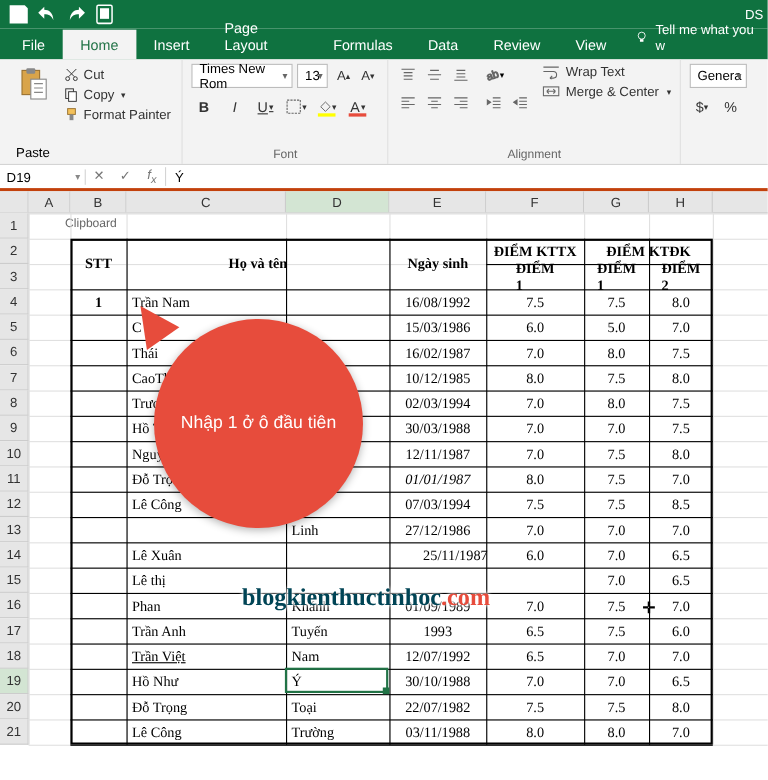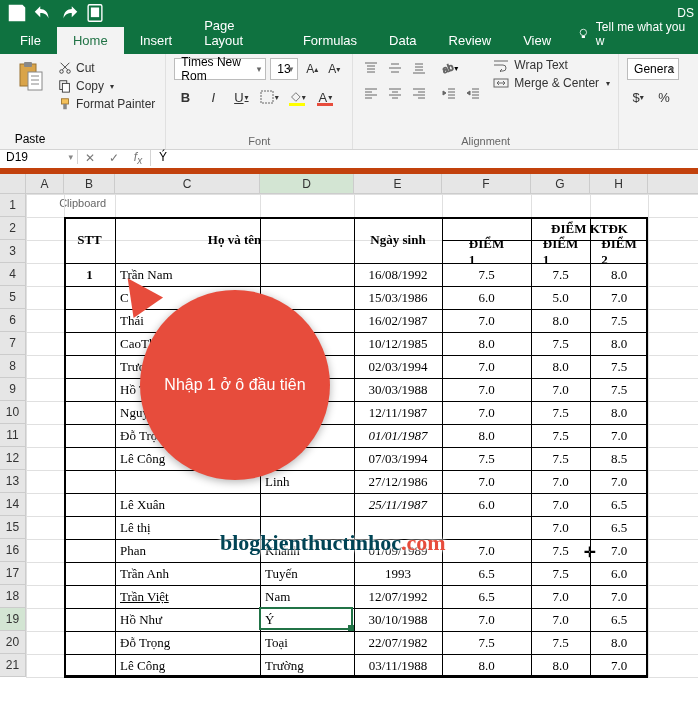--- a/index.html
+++ b/index.html
@@ -55,21 +55,21 @@
 .wrap-merge { display: flex; flex-direction: column; gap: 4px; margin-left: 10px; }
 .wm-item { display: flex; align-items: center; gap: 5px; font-size: 12px; color: #333; }
 .wm-item svg { width: 16px; height: 14px; }
 
 .num-group .nrow { display: flex; align-items: center; gap: 4px; }
 .num-select { border: 1px solid #bcbcbc; background: #fff; height: 22px; width: 52px; padding: 0 18px 0 6px; position: relative; font-size: 12px; display: flex; align-items: center; }
 .num-select::after { content: "▾"; position: absolute; right: 4px; font-size: 9px; color: #666; }
 .nbtn { width: 22px; height: 22px; display: inline-flex; align-items: center; justify-content: center; color: #333; font-size: 13px; }
 
 
-.formula-bar { height: 24px; border-bottom: 6px solid #c2410c; display: flex; align-items: flex-start; background: #fff; }
+.formula-bar { height: 24px; border-bottom: 3px solid #c2410c; display: flex; align-items: center; background: #fff; }
 .name-box { width: 78px; border-right: 1px solid #d4d4d4; display: flex; align-items: center; padding: 0 6px; font-size: 12px; position: relative; }
 .name-box::after { content: "▾"; position: absolute; right: 4px; font-size: 9px; color: #888; }
 .fx-btns { display: flex; align-items: center; border-right: 1px solid #d4d4d4; }
 .fx-btn { width: 24px; display: flex; align-items: center; justify-content: center; color: #777; font-size: 12px; }
 .fx-input { flex: 1; padding: 0 8px; display: flex; align-items: center; font-size: 12px; }
 
 
 .grid-wrap { position: relative; }
 .col-headers { display: flex; height: 20px; background: #e6e6e6; border-bottom: 1px solid #ccc; }
 .corner { width: 26px; border-right: 1px solid #ccc; background: #e6e6e6; }
@@ -429,20 +429,23 @@
         <div class="data-row" style="top: 23px; height: 46px;">
           <div class="cell center bold" style="top: 0px; left: 38px; width: 51px; height: 46px;">STT</div>
         </div>
         <div class="data-row" style="top: 23px; height: 46px;">
           <div class="cell center bold" style="top: 0px; left: 89px; width: 239px; height: 46px;">Họ và tên</div>
         </div>
         <div class="data-row" style="top: 23px; height: 46px;">
           <div class="cell center bold" style="top: 0px; left: 328px; width: 88px; height: 46px;">Ngày sinh</div>
         </div>
         <div class="data-row" style="top: 23px; height: 23px;">
+          <div class="cell center bold" style="top: 0px; left: 416px; width: 89px; height: 23px;">ĐIỂM KTTX</div>
+        </div>
+        <div class="data-row" style="top: 23px; height: 23px;">
           <div class="cell center bold" style="top: 0px; left: 505px; width: 117px; height: 23px;">ĐIỂM KTĐK</div>
         </div>
         <div class="data-row" style="top: 46px; height: 23px;">
           <div class="cell center bold" style="top: 0px; left: 416px; width: 89px; height: 23px;">
             <b>ĐIỂM<br>1</b>
           </div>
         </div>
         <div class="data-row" style="top: 46px; height: 23px;">
           <div class="cell center bold" style="top: 0px; left: 505px; width: 59px; height: 23px;">
             <b>ĐIỂM<br>1</b>
@@ -663,21 +666,21 @@
         <div class="data-row" style="top: 299px; height: 23px;">
           <div class="cell center bold" style="top: 0px; left: 38px; width: 51px; height: 23px;"></div>
         </div>
         <div class="data-row" style="top: 299px; height: 23px;">
           <div class="cell " style="top: 0px; left: 89px; width: 145px; height: 23px;">Lê Xuân</div>
         </div>
         <div class="data-row" style="top: 299px; height: 23px;">
           <div class="cell " style="top: 0px; left: 234px; width: 94px; height: 23px;"></div>
         </div>
         <div class="data-row" style="top: 299px; height: 23px;">
-          <div class="cell center" style="top: 0px; left: 328px; width: 88px; height: 23px; font-style: italic;">25/11/1987</div>
+          <div class="cell center" style="top: 0px; left: 344px; width: 88px; height: 23px;">25/11/1987</div>
         </div>
         <div class="data-row" style="top: 299px; height: 23px;">
           <div class="cell center" style="top: 0px; left: 416px; width: 89px; height: 23px;">6.0</div>
         </div>
         <div class="data-row" style="top: 299px; height: 23px;">
           <div class="cell center" style="top: 0px; left: 505px; width: 59px; height: 23px;">7.0</div>
         </div>
         <div class="data-row" style="top: 299px; height: 23px;">
           <div class="cell center" style="top: 0px; left: 564px; width: 58px; height: 23px;">6.5</div>
         </div>

